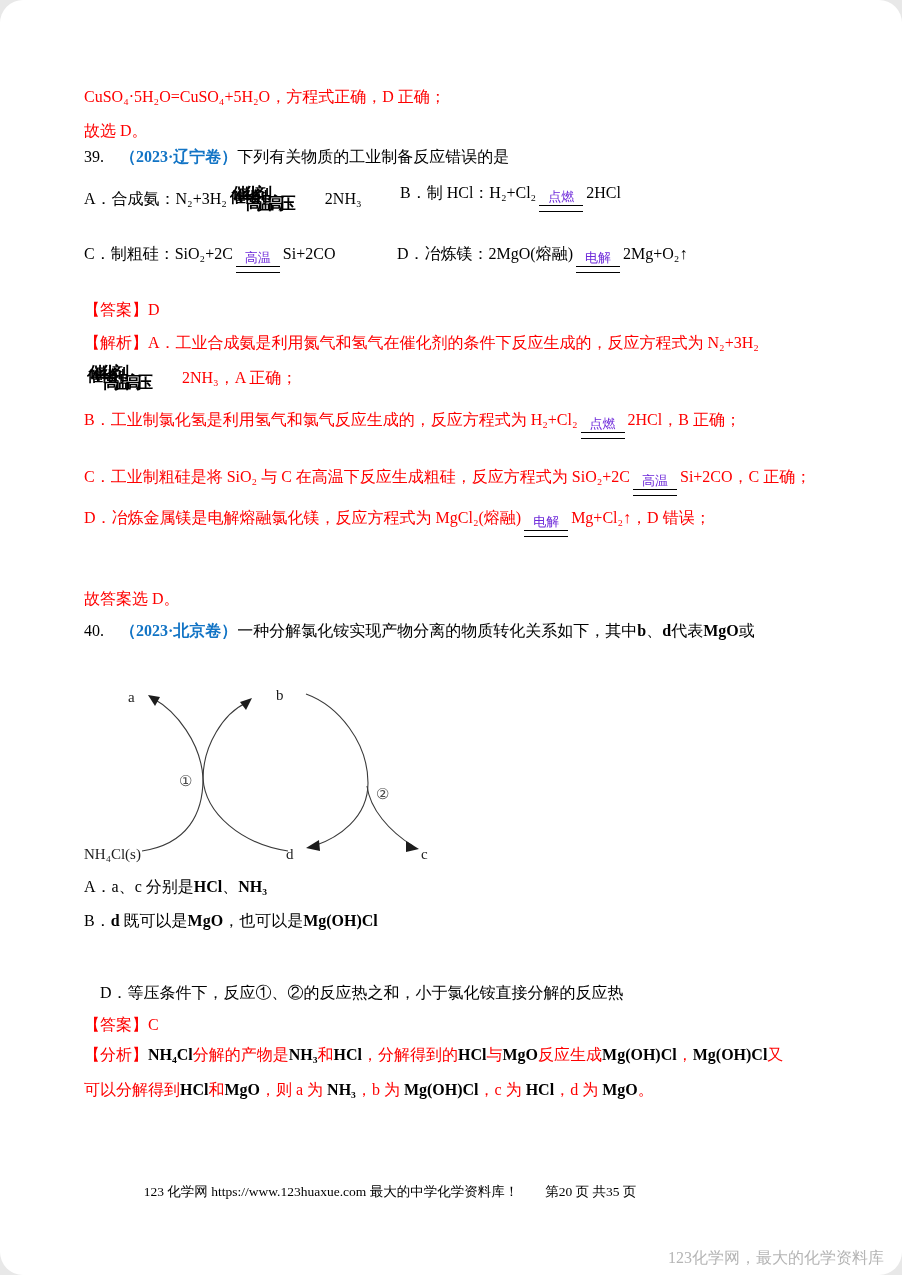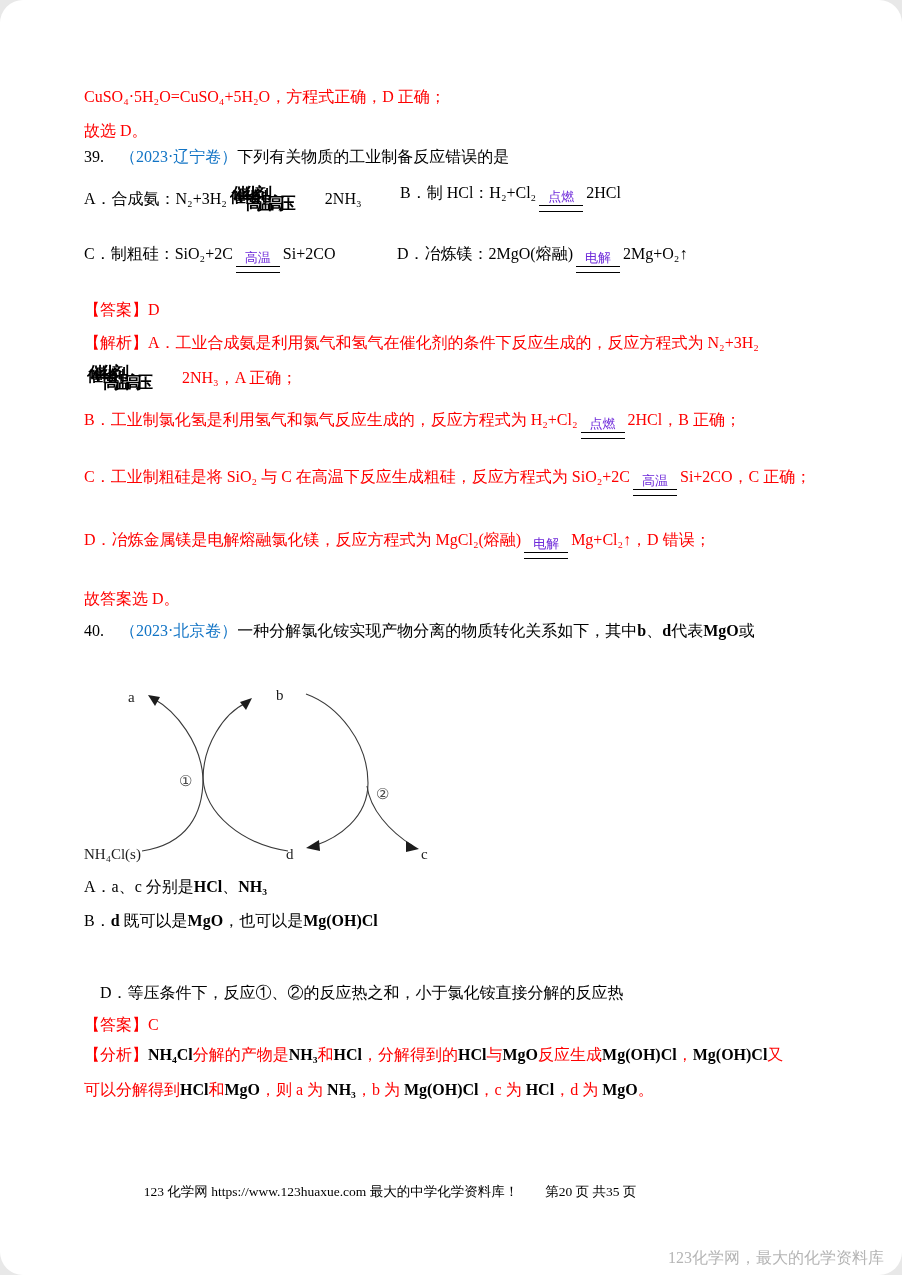--- a/index.html
+++ b/index.html
@@ -4,21 +4,21 @@
 <style>
   html,body{margin:0;padding:0;background:#e8e8e8;}
   .page{
     position:relative;width:902px;height:1275px;background:#ffffff;margin:0 auto;
     font-family:"Liberation Serif","DejaVu Serif",serif;font-size:16px;color:#000;
     overflow:hidden;
     border-radius:23px;
   }
   .line{position:absolute;white-space:nowrap;line-height:21px;}
   .red{color:#fe0000;}
-  .blue{color:#1274c5;font-weight:normal;}
+  .blue{color:#1274c5;font-weight:bold;}
   .bb{font-weight:bold;color:#000;}
   .rlet{color:#fe0000;}
   
   .arrow{display:inline-block;text-align:center;vertical-align:-3px;margin:0 3px;color:#000;}
   .cond{display:block;font-size:13px;line-height:15px;color:#6d28d9;}
   .bar{display:block;width:44px;height:5px;border-top:1.5px solid #000;border-bottom:1.5px solid #000;margin:1px auto 3px auto;}
   
   .garble{position:relative;display:inline-block;width:92px;height:31px;vertical-align:-9px;overflow:hidden;margin:0 3px;}
   .garble span{position:absolute;font-weight:bold;white-space:nowrap;color:#000;font-family:"Liberation Sans",sans-serif;}
   .g1{top:0px;left:4px;font-size:15px;letter-spacing:-5px;transform:scaleX(1.15);}
@@ -59,21 +59,21 @@
   <div class="line red" style="left:84px;top:332px;">【解析】A．工业合成氨是利用氮气和氢气在催化剂的条件下反应生成的，反应方程式为 N₂+3H₂</div>
   <div class="line red" style="left:84px;top:361px;">
     <span class="garble"><span class="g1">催化剂</span><span class="g2">高温高压</span><span class="g3">催⇌化剂</span></span><span>2NH₃，A 正确；</span>
   </div>
   <div class="line red" style="left:84px;top:409px;">
     <span>B．工业制氯化氢是利用氢气和氯气反应生成的，反应方程式为 </span><span>H₂+Cl₂</span><span class="arrow"><span class="cond">点燃</span><span class="bar"></span></span><span>2HCl，B 正确；</span>
   </div>
   <div class="line red" style="left:84px;top:466px;">
     <span>C．工业制粗硅是将 SiO₂ 与 C 在高温下反应生成粗硅，反应方程式为 </span><span>SiO₂+2C</span><span class="arrow"><span class="cond">高温</span><span class="bar"></span></span><span>Si+2CO，C 正确；</span>
   </div>
-  <div class="line red" style="left:84px;top:529px;">
+  <div class="line red" style="left:84px;top:507px;">
     <span>D．冶炼金属镁是电解熔融氯化镁，反应方程式为 </span><span>MgCl₂(熔融)</span><span class="arrow"><span class="cond">电解</span><span class="bar"></span></span><span>Mg+Cl₂↑，D 错误；</span>
   </div>
   <div class="line red" style="left:84px;top:588px;">故答案选 D。</div>
 
   <div class="line" style="left:84px;top:620px;"><span>40.　</span><span class="blue">（2023·北京卷）</span><span>一种分解氯化铵实现产物分离的物质转化关系如下，其中</span><span class="bb">b</span><span>、</span><span class="bb">d</span><span>代表</span><span class="bb">MgO</span><span>或</span></div>
 
   <svg style="position:absolute;left:76px;top:683px;" width="440" height="186" viewBox="0 0 440 186">
     <g fill="none" stroke="#3a3a3a" stroke-width="1.1">
       <path d="M66,168 C112,161 127,130 127,96 C127,62 148,30 170,20"></path>
       <path d="M212,168 C166,161 129,131 127,95 C125,60 100,28 78,16"></path>

